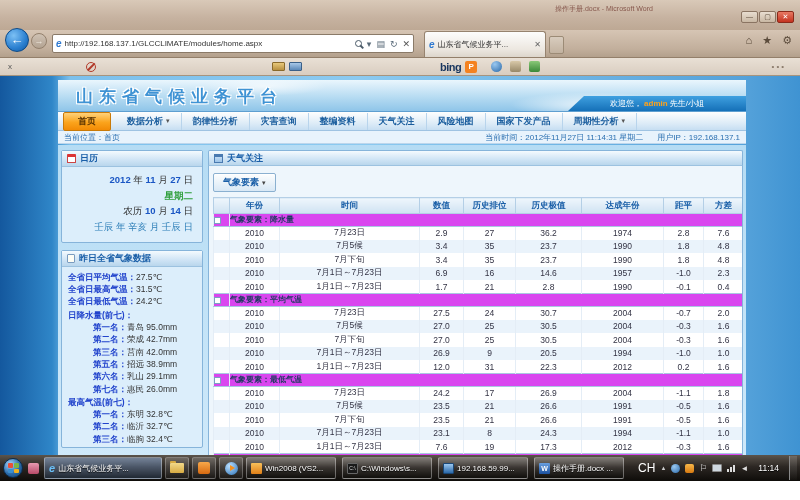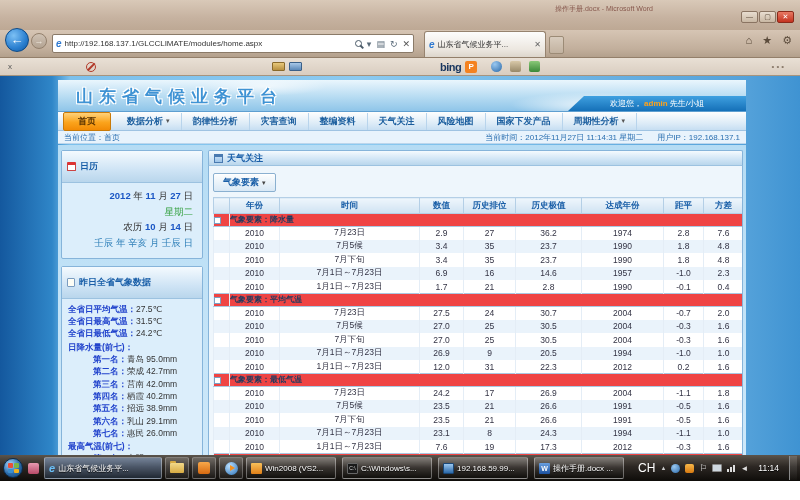--- a/index.html
+++ b/index.html
@@ -95,30 +95,30 @@
   .statusbar { height:13px; background:#e8f3fc; border-bottom:1px solid #bcd6ec;
     display:flex; align-items:center; font-size:8px; color:#2a6fb0; padding:0 6px; }
   .sb-right { margin-left:auto; display:flex; gap:14px; }
 
   .content { position:absolute; top:65px; bottom:0; left:0; right:0; display:flex; gap:5px;
     padding:5px 3px 0 3px; background:linear-gradient(180deg,#b5dcf4,#cfe9fa); overflow:hidden; }
 
   
   .sidebar { width:142px; display:flex; flex-direction:column; gap:7px; overflow:hidden; flex:none; }
   .panel { border:1px solid #86b4da; background:#dceefb; border-radius:2px; }
-  .panel-hd { height:32px; background:linear-gradient(180deg,#f4fafe,#cfe4f5 60%,#b9d6ec);
+  .panel-hd { height:16px; background:linear-gradient(180deg,#f4fafe,#cfe4f5 60%,#b9d6ec);
     border-bottom:1px solid #9cc2e0; display:flex; align-items:center; gap:4px; padding:0 5px;
     font-size:9px; font-weight:bold; color:#1a5fa8; }
   .ic-cal { width:9px; height:9px; background:#fff; border:1px solid #c44; border-top:3px solid #d33; border-radius:1px; }
   .ic-doc { width:8px; height:9px; background:#fdfdf5; border:1px solid #7a9cc0; border-radius:1px; }
   .ic-grid { width:9px; height:9px; border:1px solid #4a7ab0;
     background:linear-gradient(#cfe4f8,#9cc4e8); box-shadow:inset 0 2px 0 #4a7ab0; }
   .cal-body { padding:5px 9px 7px; text-align:right; font-size:9.5px; line-height:1.65; color:#333; }
   .cal-num { color:#1a56c4; font-weight:bold; }
-  .cal-week { color:#2e9e3a; font-weight:normal; }
+  .cal-week { color:#2e9e3a; font-weight:bold; }
   .cal-ganzhi { color:#2e7fb8; }
   .stats-body { padding:4px 3px 2px 6px; font-size:8.5px; line-height:1.45; color:#333; }
   .stat-line { display:flex; white-space:nowrap; }
   .s-lbl { color:#2143cc; font-weight:bold; }
   .s-val { color:#333; }
   .sec-title { color:#2143cc; font-weight:bold; margin-top:1px; }
   .rank-line { display:flex; padding-left:25px; white-space:nowrap; }
 
   
   .main { flex:1; display:flex; flex-direction:column; min-width:0; }
@@ -131,21 +131,21 @@
     color:#1a5fa8; border:1px solid #8ab0d0; border-radius:2px; padding:2px 9px;
     background:linear-gradient(180deg,#fdfefe,#d8e8f5); box-shadow:inset 0 1px 0 #fff; }
   .filter-arrow { font-size:7px; color:#444; }
   table.wt { width:100%; border-collapse:collapse; table-layout:fixed; font-size:8.5px; color:#334;
     background:#fff; border:1px solid #aac8e2; margin-top:5px; }
   .wt th { background:linear-gradient(180deg,#eef6fc,#cfe2f2); color:#1a5fa8; font-weight:bold;
     border:1px solid #b4cfe6; height:16px; font-size:8.5px; overflow:hidden; white-space:nowrap; }
   .wt td { text-align:center; height:13.5px; border-left:1px solid #e4edf6; border-right:1px solid #e4edf6;
     overflow:hidden; white-space:nowrap; }
   .wt tr.alt td { background:#eaf3fb; }
-  .wt tr.group td { background:#ef4444; color:#1f3a5f; font-weight:bold; text-align:left;
+  .wt tr.group td { background:#d946ef; color:#1f3a5f; font-weight:bold; text-align:left;
     height:12.5px; border-top:1px solid #aac8e2; border-bottom:1px solid #aac8e2; font-size:8px; }
   .expand-box { display:inline-block; width:7px; height:7px; border:1px solid #7aa0c4; background:#fff;
     vertical-align:middle; }
 
   
   .taskbar { position:absolute; left:0; top:455px; width:800px; height:26px;
     background:linear-gradient(180deg,#5b544c,#2c2723 45%,#0e0c09); display:flex; align-items:center;
     padding:0 3px; gap:3px; }
   .orb { width:20px; height:20px; border-radius:50%; flex:none;
     background:radial-gradient(circle at 35% 30%,#a8d8ff,#2a6aa8 55%,#0c3a6a); border:1px solid #0a2a4a;
@@ -317,24 +317,20 @@
               </div>
               <div class="rank-line">
                 <span class="s-lbl">第二名：</span>
                 <span class="s-val">荣成 42.7mm</span>
               </div>
               <div class="rank-line">
                 <span class="s-lbl">第三名：</span>
                 <span class="s-val">莒南 42.0mm</span>
               </div>
               <div class="rank-line">
-                <span class="s-lbl">第四名：</span>
-                <span class="s-val">栖霞 40.2mm</span>
-              </div>
-              <div class="rank-line">
                 <span class="s-lbl">第五名：</span>
                 <span class="s-val">招远 38.9mm</span>
               </div>
               <div class="rank-line">
                 <span class="s-lbl">第六名：</span>
                 <span class="s-val">乳山 29.1mm</span>
               </div>
               <div class="rank-line">
                 <span class="s-lbl">第七名：</span>
                 <span class="s-val">惠民 26.0mm</span>

